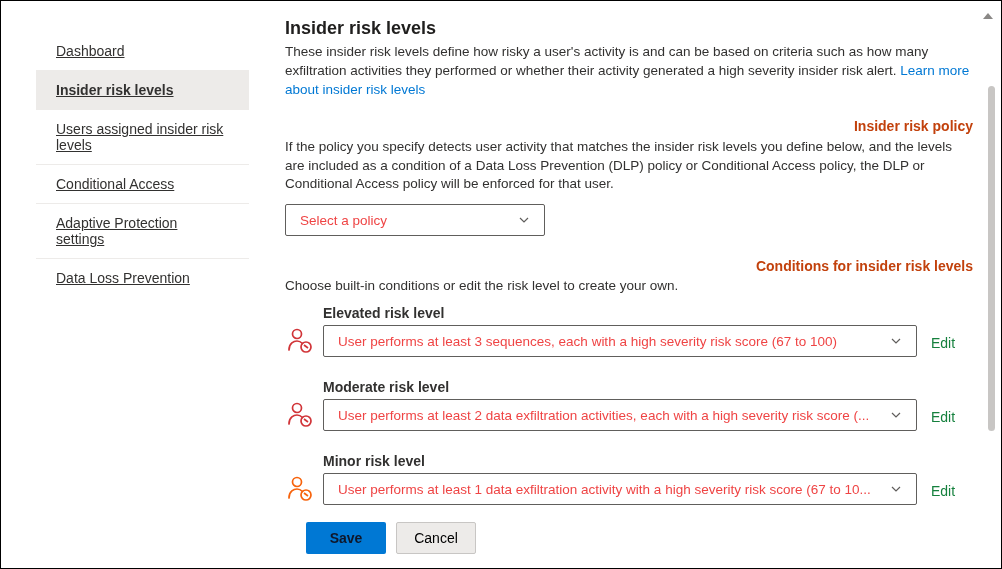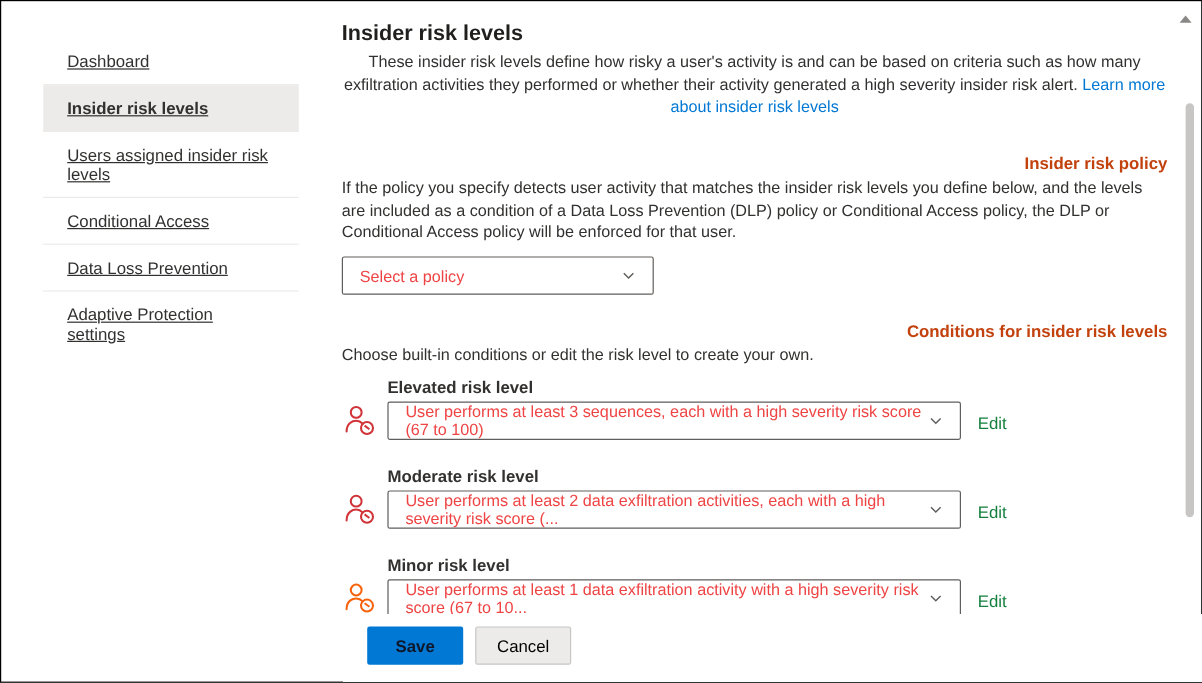--- a/index.html
+++ b/index.html
@@ -52,22 +52,21 @@
     h1 {
       font-size: 18px;
       font-weight: 600;
       margin-bottom: 4px;
       color: #201f1e;
     }
     .desc {
       font-size: 13.5px;
       line-height: 1.4;
       color: #323130;
-      margin-bottom: 28px;
-      text-align: center;
+      margin-bottom: 18px;
     }
     .link {
       color: #0078d4;
       cursor: pointer;
     }
     h2 {
       font-size: 14px;
       font-weight: 600;
       margin-bottom: 4px;
       color: #c2410c;
@@ -87,21 +86,21 @@
       align-items: center;
       justify-content: space-between;
       padding: 0 14px;
       cursor: pointer;
       font-size: 13.5px;
       color: #ef4444;
       background:#fff;
       margin-bottom: 22px;
     }
     .select-box.wide {
-      width: 478px;
+      width: 594px;
       margin-bottom:0;
     }
     .chevron svg { display:block; }
     .conditions-desc {
       font-size: 13.5px;
       margin-bottom: 12px;
     }
     .risk-row {
       display: flex;
       align-items: flex-end;
@@ -194,22 +193,22 @@
 
 <div class="container">
   <div class="scroll-indicator-top"></div>
   <div class="scrollbar-track"></div>
 
   <nav class="sidebar">
     <div class="sidebar-item">Dashboard</div>
     <div class="sidebar-item selected">Insider risk levels</div>
     <div class="sidebar-item">Users assigned insider risk levels</div>
     <div class="sidebar-item">Conditional Access</div>
+    <div class="sidebar-item">Adaptive Protection settings</div>
     <div class="sidebar-item">Data Loss Prevention</div>
-    <div class="sidebar-item">Adaptive Protection settings</div>
   </nav>
 
   <main class="main">
     <h1>Insider risk levels</h1>
     <p class="desc">
       <span>These insider risk levels define how risky a user's activity is and can be based on criteria such as how many exfiltration activities they performed or whether their activity generated a high severity insider risk alert. </span><span class="link">Learn more about insider risk levels</span>
     </p>
 
     <div class="section">
       <h2>Insider risk policy</h2>

